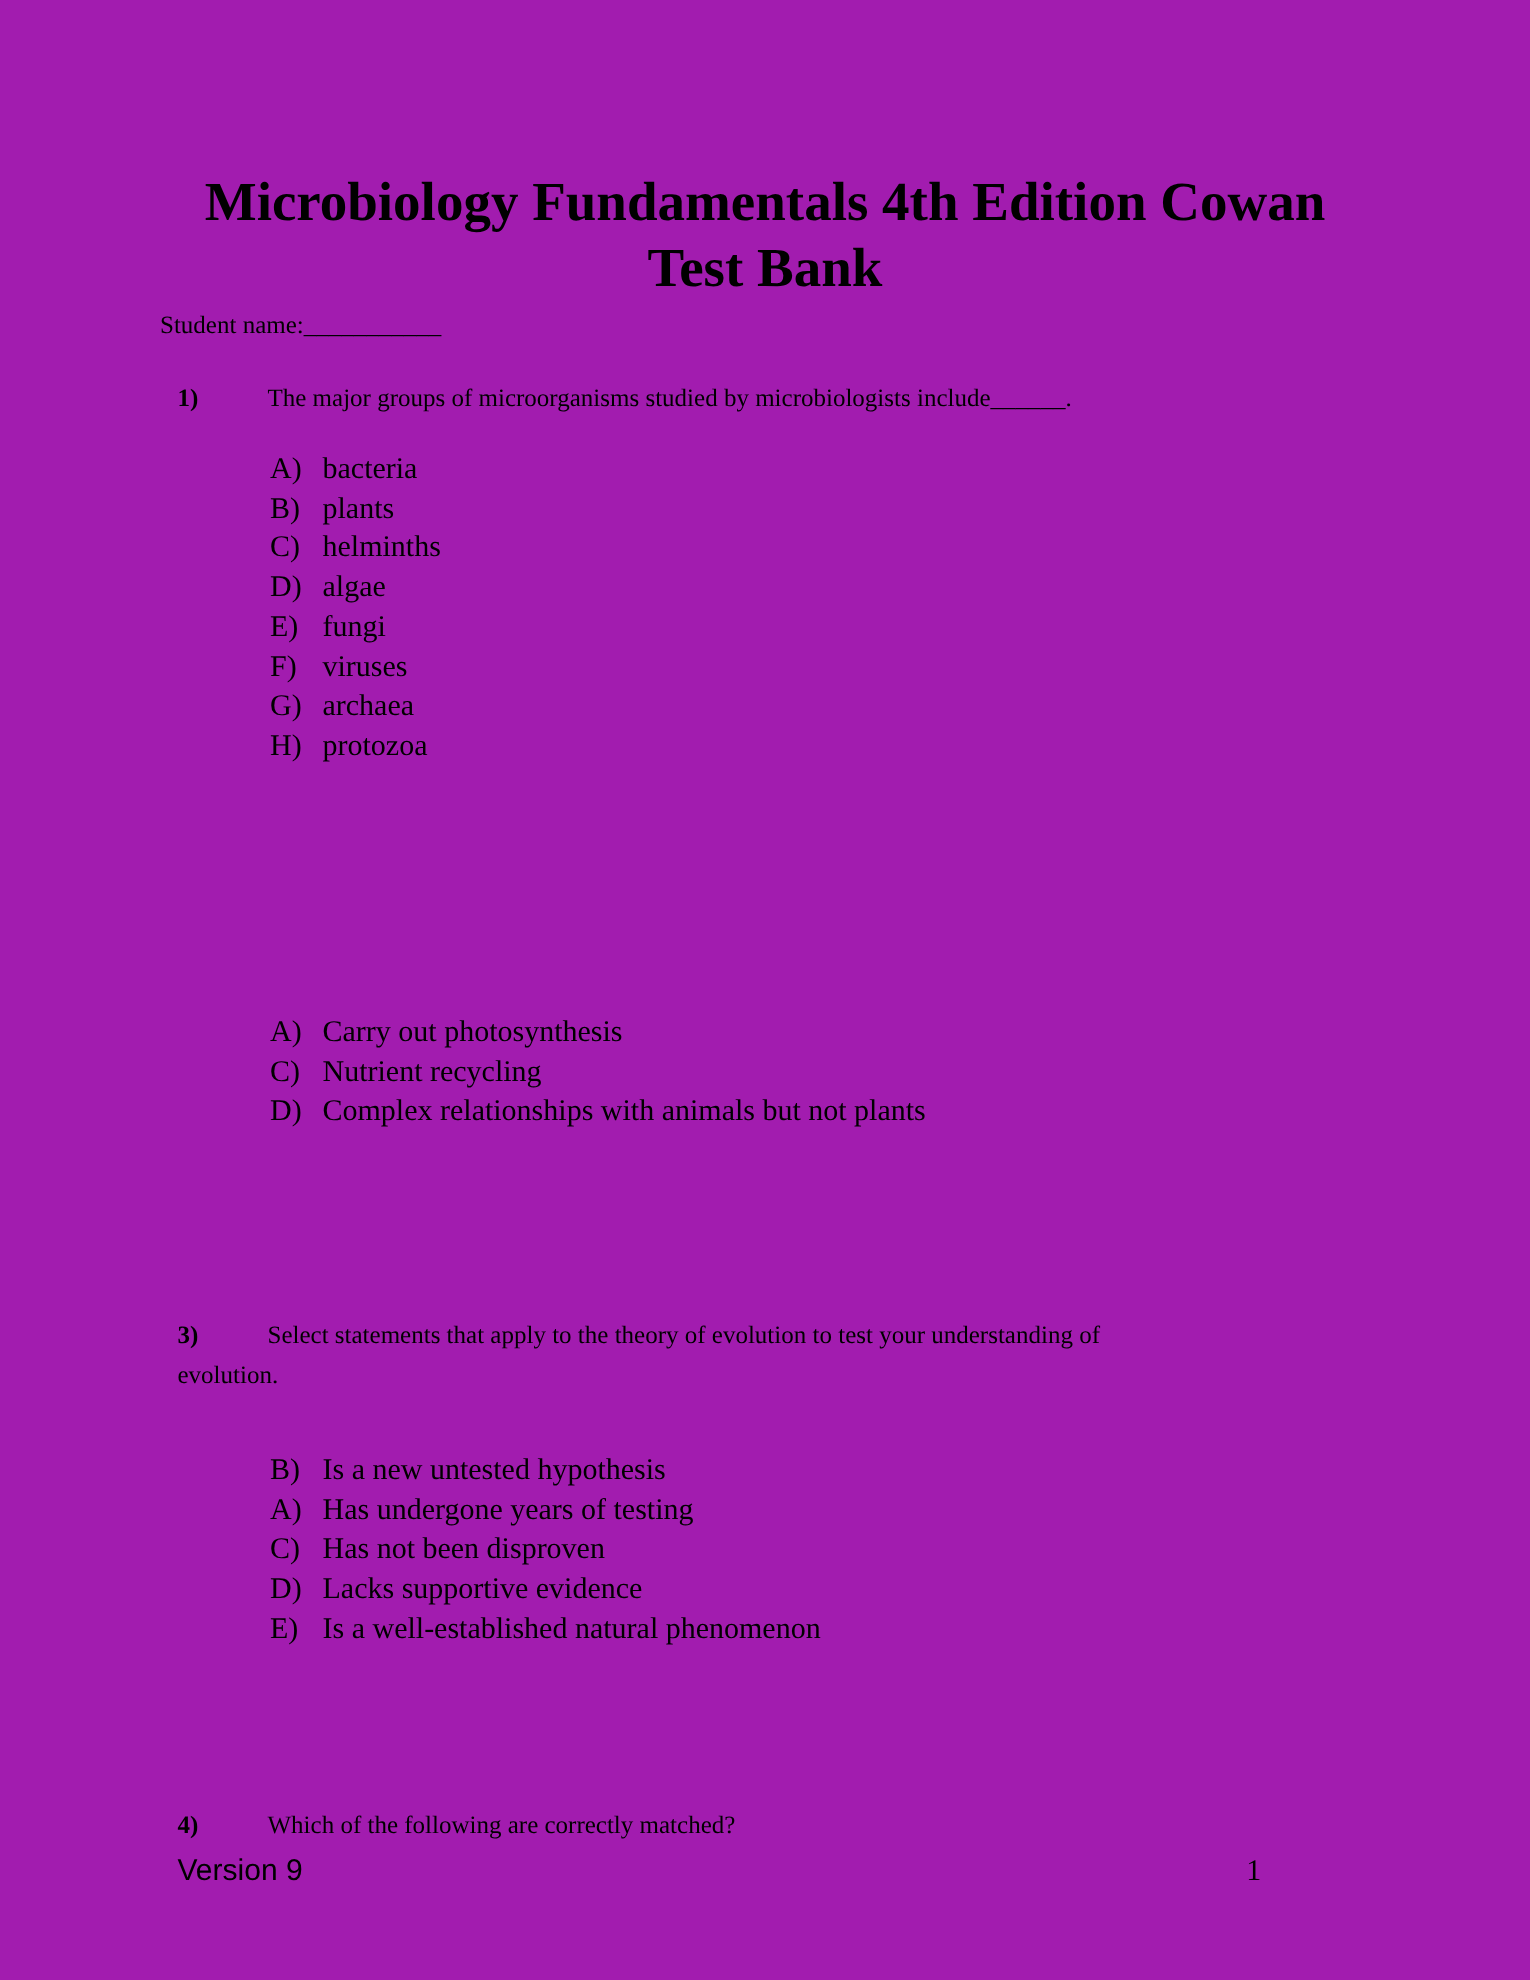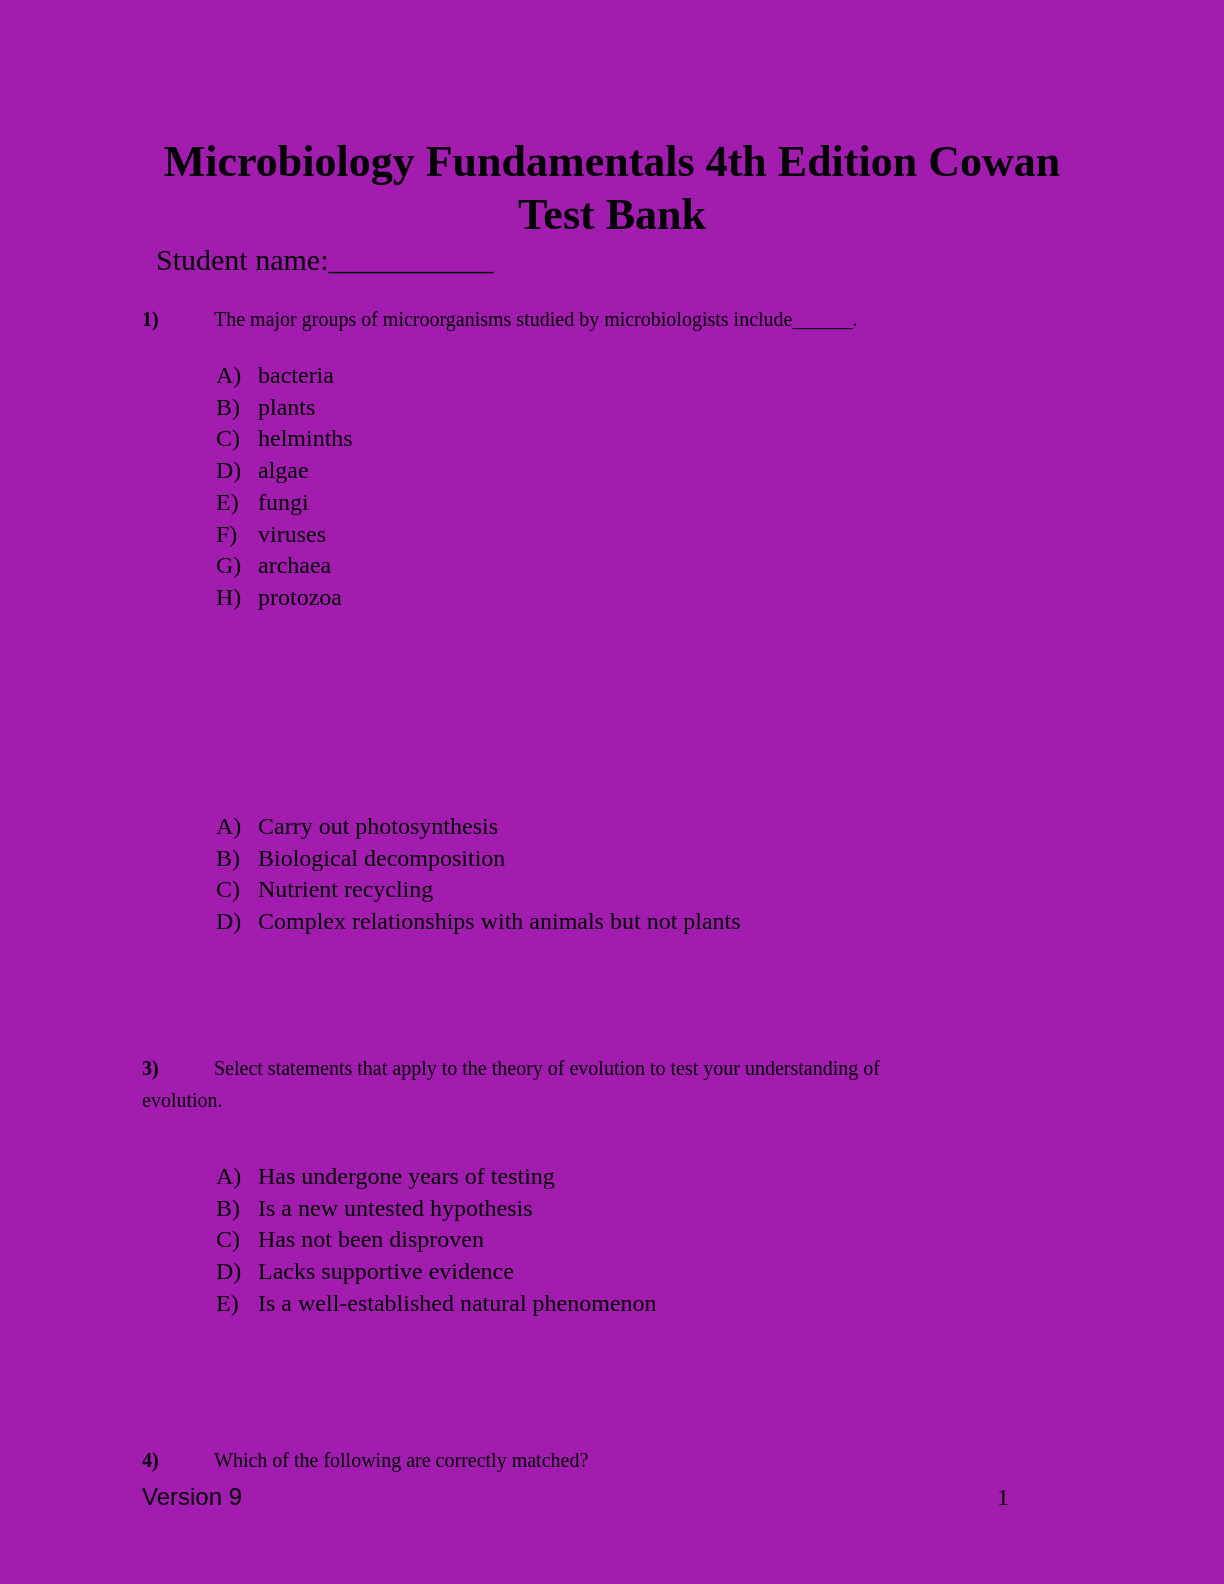--- a/index.html
+++ b/index.html
@@ -22,23 +22,23 @@
     left: 0;
     top: 135px;
     width: 1224px;
     text-align: center;
     font-weight: bold;
     font-size: 44px;
     line-height: 53px;
   }
 
   .student-line {
-    left: 156px;
+    left: 128px;
     top: 242px;
-    font-size: 30px;
+    font-size: 20px;
     line-height: 36px;
     white-space: nowrap;
   }
 
   .question {
     left: 142px;
     width: 940px;
     font-size: 20px;
     line-height: 32px;
   }
@@ -104,31 +104,30 @@
     <span class="option"><span class="opt-letter">D)</span><span>algae</span></span>
     <span class="option"><span class="opt-letter">E)</span><span>fungi</span></span>
     <span class="option"><span class="opt-letter">F)</span><span>viruses</span></span>
     <span class="option"><span class="opt-letter">G)</span><span>archaea</span></span>
     <span class="option"><span class="opt-letter">H)</span><span>protozoa</span></span>
   </div>
 
 
   <div class="abs options opts2">
     <span class="option"><span class="opt-letter">A)</span><span>Carry out photosynthesis</span></span>
-    <span class="option"><span class="opt-letter">B)</span><span>Biological decomposition</span></span>
     <span class="option"><span class="opt-letter">C)</span><span>Nutrient recycling</span></span>
     <span class="option"><span class="opt-letter">D)</span><span>Complex relationships with animals but not plants</span></span>
   </div>
 
   <div class="abs question q3"><span class="qnum">3)</span><span class="qtext">Select statements that apply to the theory of evolution to test your understanding of
 evolution.</span></div>
 
   <div class="abs options opts3">
+    <span class="option"><span class="opt-letter">B)</span><span>Is a new untested hypothesis</span></span>
     <span class="option"><span class="opt-letter">A)</span><span>Has undergone years of testing</span></span>
-    <span class="option"><span class="opt-letter">B)</span><span>Is a new untested hypothesis</span></span>
     <span class="option"><span class="opt-letter">C)</span><span>Has not been disproven</span></span>
     <span class="option"><span class="opt-letter">D)</span><span>Lacks supportive evidence</span></span>
     <span class="option"><span class="opt-letter">E)</span><span>Is a well-established natural phenomenon</span></span>
   </div>
 
   <div class="abs question q4"><span class="qnum">4)</span><span class="qtext">Which of the following are correctly matched?</span></div>
 
   <div class="abs footer-version">Version 9</div>
   <div class="abs footer-page">1</div>
 

